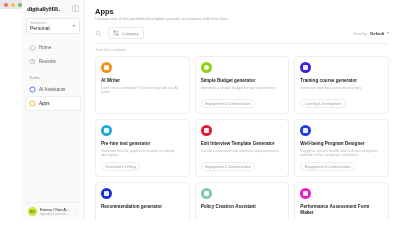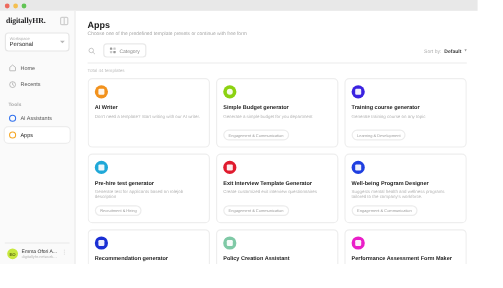--- a/index.html
+++ b/index.html
@@ -4,21 +4,21 @@
 <style>
   * { box-sizing: border-box; margin: 0; padding: 0; }
   html, body {
     width: 419px; height: 220px;
     overflow: hidden;
     font-family: "Liberation Sans", sans-serif;
     background: #ffffff;
   }
   .window {
     width: 398px; height: 220px;
-    display: flex; flex-direction: column;
+    display: flex; 
     background: #ffffff;
     position: relative;
   }
   
   .titlebar {
     height: 9px;
     background: #e8e8e8;
     display: flex; align-items: center;
     padding-left: 4px; gap: 3px;
     flex: 0 0 auto;

